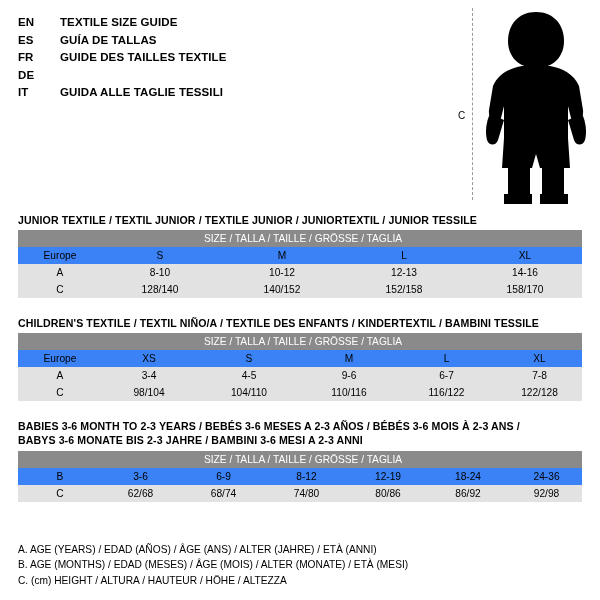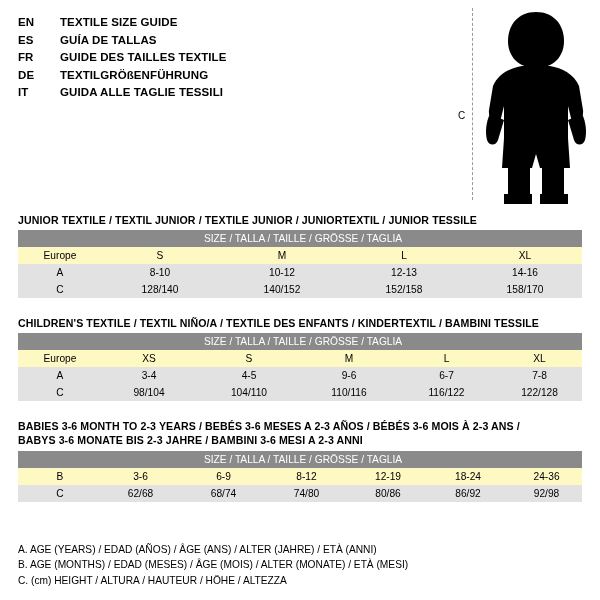--- a/index.html
+++ b/index.html
@@ -111,21 +111,21 @@
   .hdr td {
     background: #8a8a8a;
     color: #ffffff;
     font-weight: normal;
     font-size: 10.2px;
   }
   .shade td {
     background: #e2e2e2;
   }
   .plain td {
-    background: #fef9c3;
+    background: #3b82f6;
   }
   .rowlabel {
     width: 78px;
   }
 
   
   .legend {
     position: absolute;
     left: 18px;
     bottom: 12px;
@@ -150,21 +150,20 @@
     <div class="lang-row">
       <span class="lang-code">ES</span>
       <span class="lang-title">GUÍA DE TALLAS</span>
     </div>
     <div class="lang-row">
       <span class="lang-code">FR</span>
       <span class="lang-title">GUIDE DES TAILLES TEXTILE</span>
     </div>
     <div class="lang-row">
       <span class="lang-code">DE</span>
-      <span class="lang-title">TEXTILGRÖßENFÜHRUNG</span>
     </div>
     <div class="lang-row">
       <span class="lang-code">IT</span>
       <span class="lang-title">GUIDA ALLE TAGLIE TESSILI</span>
     </div>
   </div>
 
   <div class="figure-area">
     <div class="dash-line"></div>
     <div class="c-label">C</div>

